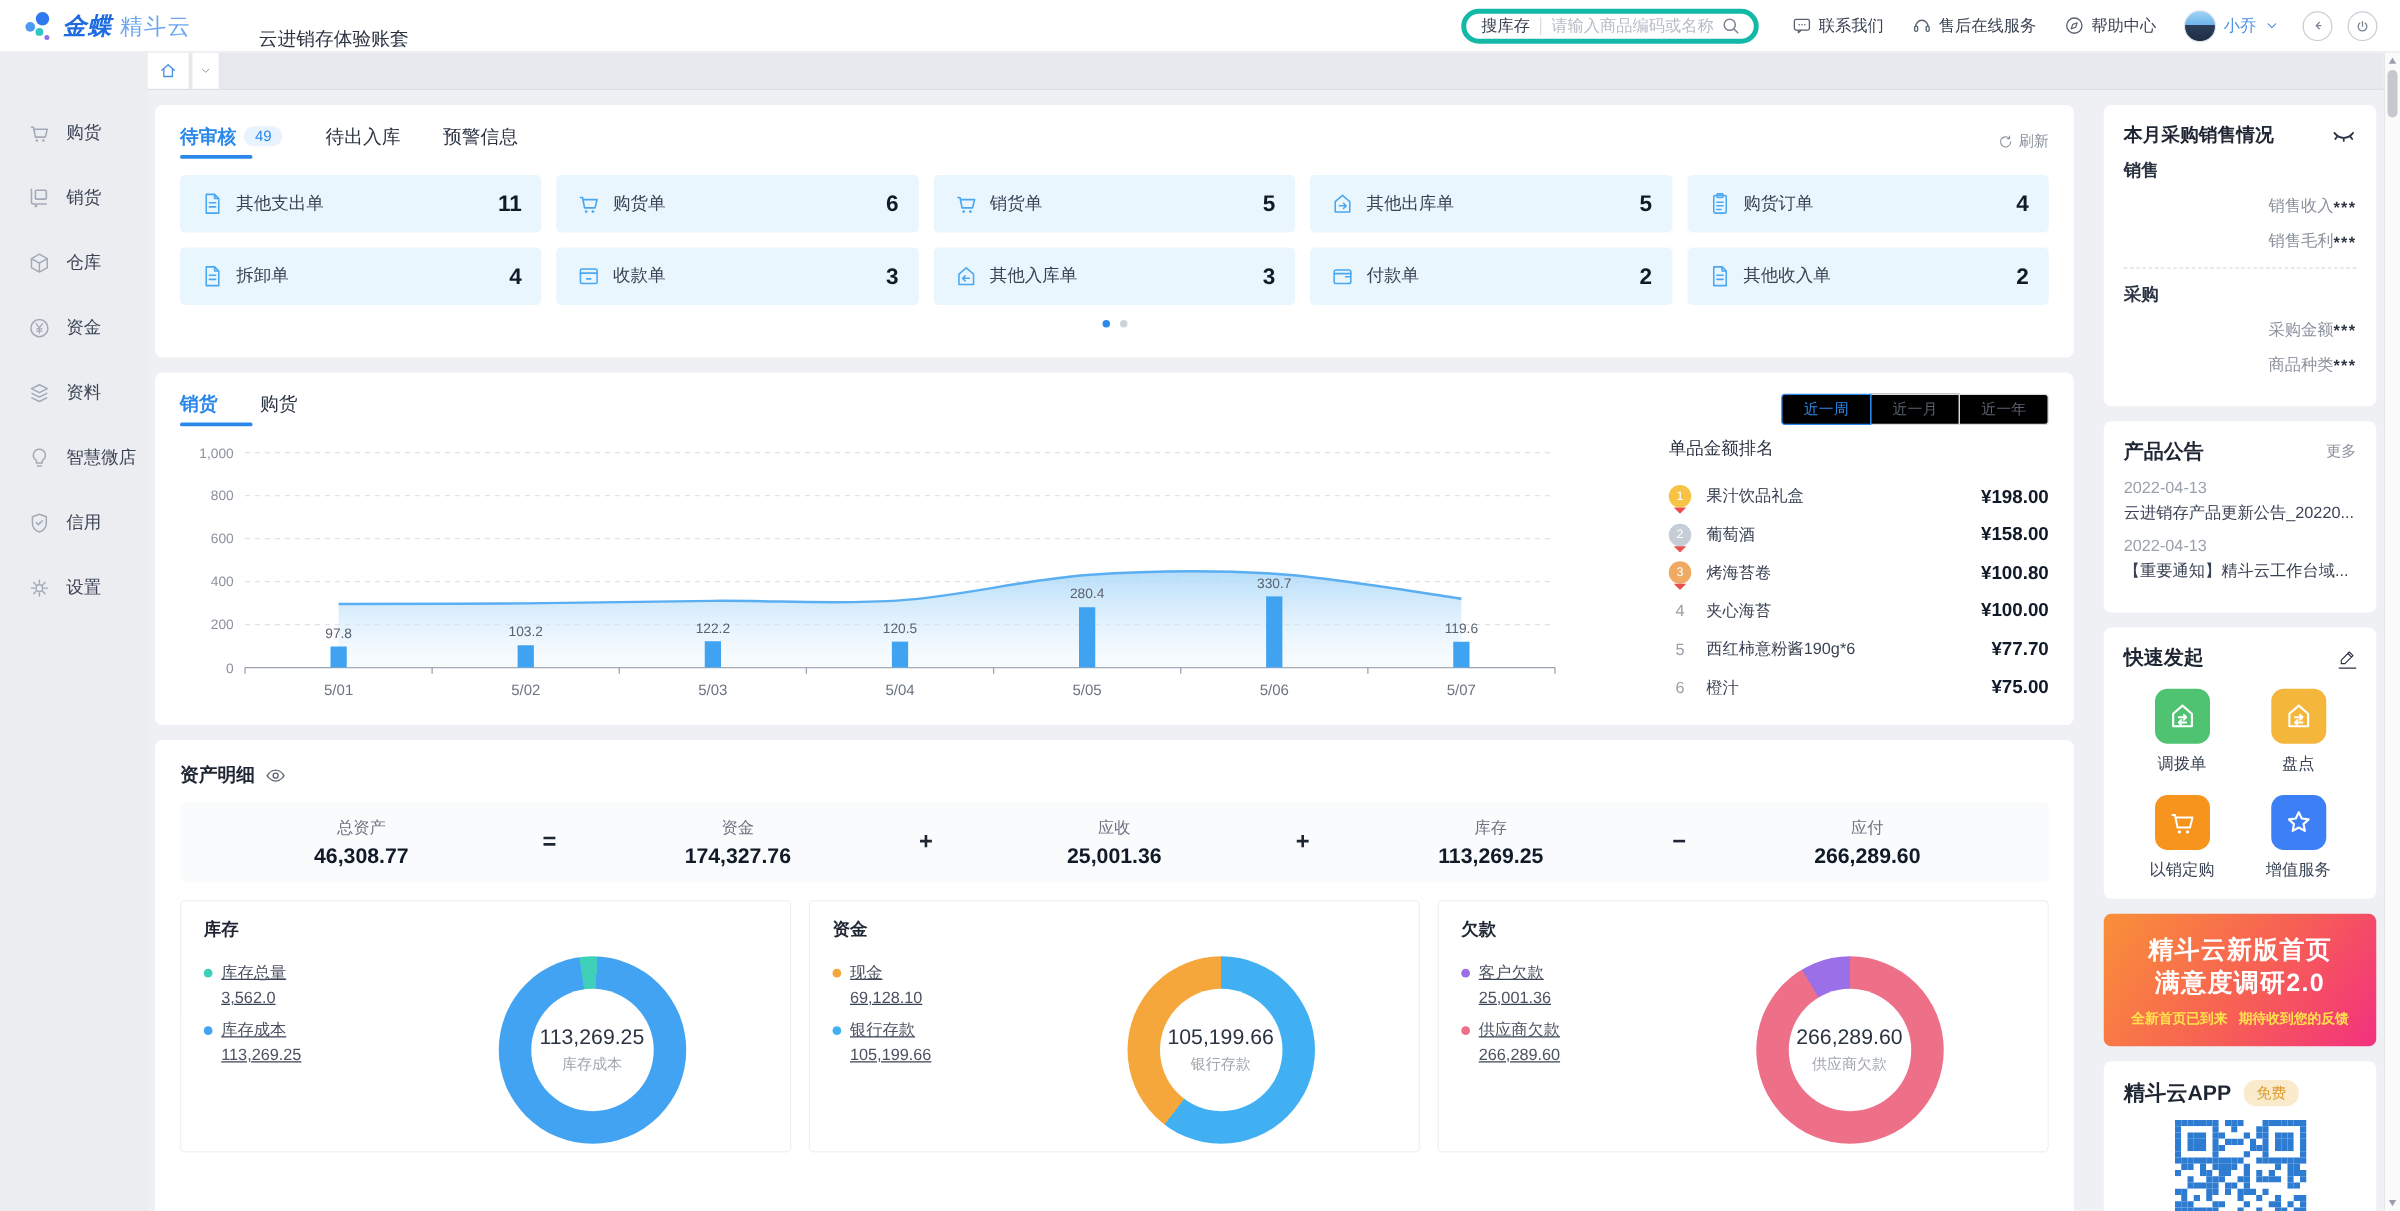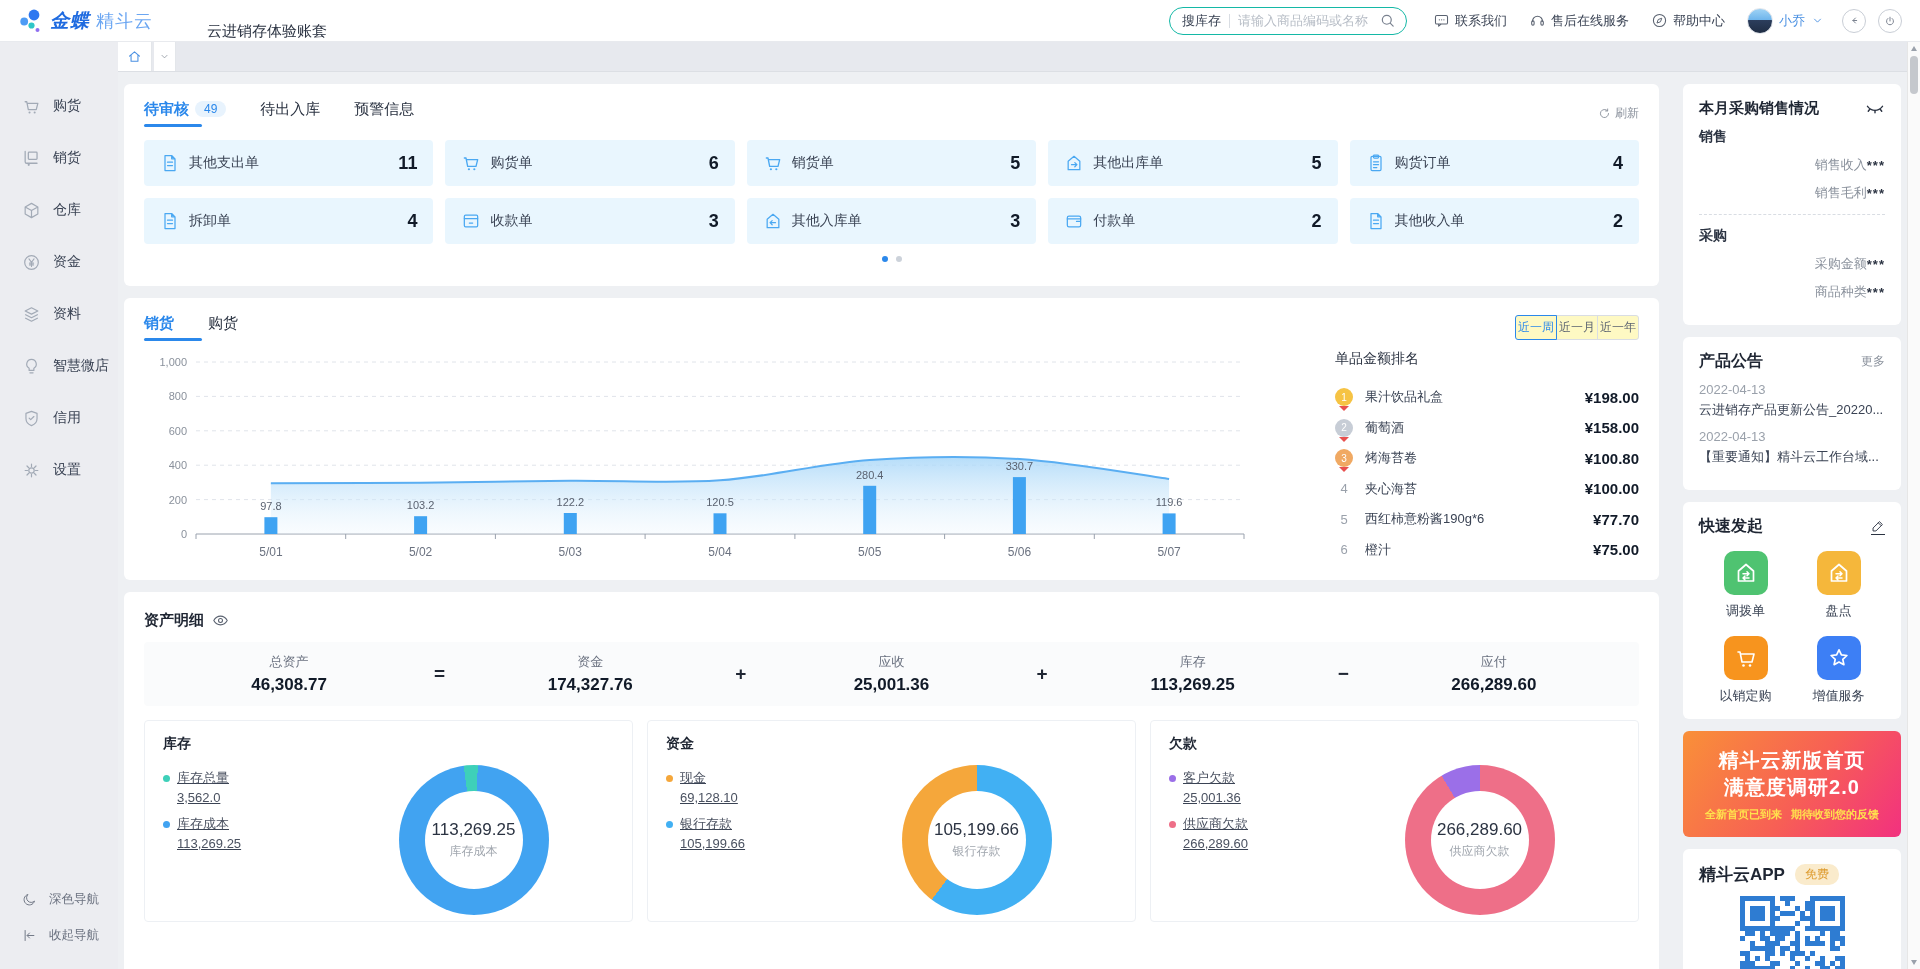--- a/index.html
+++ b/index.html
@@ -9,21 +9,21 @@
   svg.ic { display:block; }
 
   
   .hdr { position:absolute; left:0; top:0; width:1920px; height:42px; background:#fff;
     border-bottom:1px solid #e8eaee; display:flex; align-items:center; z-index:10; }
   .logo { display:flex; align-items:center; gap:6px; padding:0 14px 0 18px; }
   .logo-cn { font-size:19px; font-weight:bold; font-style:italic; color:#1f6be0; letter-spacing:1px; }
   .logo-cloud { font-size:18px; color:#6ba6f2; letter-spacing:1px; }
   .acct { font-size:15px; color:#2b3342; margin-left:40px;margin-top:21px; }
   .hspace { flex:1; }
-  .searchbox { display:flex; align-items:center; height:28px; border:1px solid #14b8a6;
+  .searchbox { display:flex; align-items:center; height:28px; border:4px solid #14b8a6;
     border-radius:15px; padding:0 10px 0 12px; margin-right:26px; background:#fff; width:238px; }
   .s-scope { font-size:13px; color:#3a4354; white-space:nowrap; }
   .s-div { width:1px; height:14px; background:#d9dde3; margin:0 8px; }
   .s-ph { font-size:13px; color:#b7bdc6; flex:1; white-space:nowrap; overflow:hidden; }
   .toplink { display:flex; align-items:center; gap:5px; font-size:13px; color:#3a4354; margin-right:22px; }
   .toplink svg { color:#5a6270; }
   .userbox { display:flex; align-items:center; gap:6px; margin-right:18px; }
   .avatar { width:26px; height:26px; border-radius:50%;
     background:linear-gradient(180deg,#9fd3f5 0%,#6fb5ec 45%,#2c3e5d 46%,#1f2d44 100%);
     border:1px solid #e2e6ec; overflow:hidden; }
@@ -69,21 +69,21 @@
   .tcard svg { color:#4aa8f2; flex:none; }
   .tcard .lb { font-size:14px; color:#3a4354; flex:1; white-space:nowrap; overflow:hidden; }
   .tcard .ct { font-size:18px; font-weight:bold; color:#111a28; }
   .dots { display:flex; justify-content:center; gap:8px; margin-top:12px; }
   .dot { width:6px; height:6px; border-radius:50%; background:#ccd2da; }
   .dot.on { background:#2b88eb; }
 
   
   .p2head { display:flex; align-items:center; height:30px; margin-bottom:4px; }
   .ranges { margin-left:auto; display:flex; }
-  .rng { font-size:12px; color:#5a6270; border:1px solid #d9dde3; background:#fef9c3; padding:3px 2px; margin-left:-1px; }
+  .rng { font-size:12px; color:#5a6270; border:1px solid #d9dde3; background:#000000; padding:3px 17px; margin-left:-1px; }
   .rng:first-child { border-radius:3px 0 0 3px; }
   .rng:last-child { border-radius:0 3px 3px 0; }
   .rng.on { color:#2b88eb; border-color:#2b88eb; position:relative; z-index:1; }
   .p2body { display:flex; }
   .chartwrap { flex:1; }
   .ranking { width:330px; padding:4px 0 0 26px; }
   .rk-title { font-size:14px; color:#2b3342; margin-bottom:14px; }
   .rk-item { display:flex; align-items:center; height:30.5px; }
   .rk-name { font-size:13px; color:#3a4354; flex:1; margin-left:12px; white-space:nowrap; overflow:hidden; }
   .rk-amt { font-size:15px; font-weight:bold; color:#111a28; }
@@ -395,34 +395,20 @@
         <svg width="19" height="19" class="ic" data-interactable="false">
           <use href="#s-shield"></use>
         </svg>
         <span class="lb" data-interactable="false">信用</span>
       </div>
       <div class="side-item" data-interactable="true">
         <svg width="19" height="19" class="ic" data-interactable="false">
           <use href="#s-gear"></use>
         </svg>
         <span class="lb" data-interactable="false">设置</span>
-      </div>
-    </div>
-  <div class="side-foot" id="side-foot">
-      <div class="side-item" data-interactable="true">
-        <svg width="15" height="15" class="ic" data-interactable="false">
-          <use href="#s-moon"></use>
-        </svg>
-        <span class="lb" data-interactable="false">深色导航</span>
-      </div>
-      <div class="side-item" data-interactable="true">
-        <svg width="15" height="15" class="ic" data-interactable="false">
-          <use href="#s-collapse"></use>
-        </svg>
-        <span class="lb" data-interactable="false">收起导航</span>
       </div>
     </div>
 </aside>
 
 <main class="main" data-interactable="false">
 
   <section class="panel p1" data-interactable="false">
     <div class="tabsrow" id="todo-tabs">
       <div class="tab on" data-interactable="true">
           <span data-interactable="false">待审核</span>

